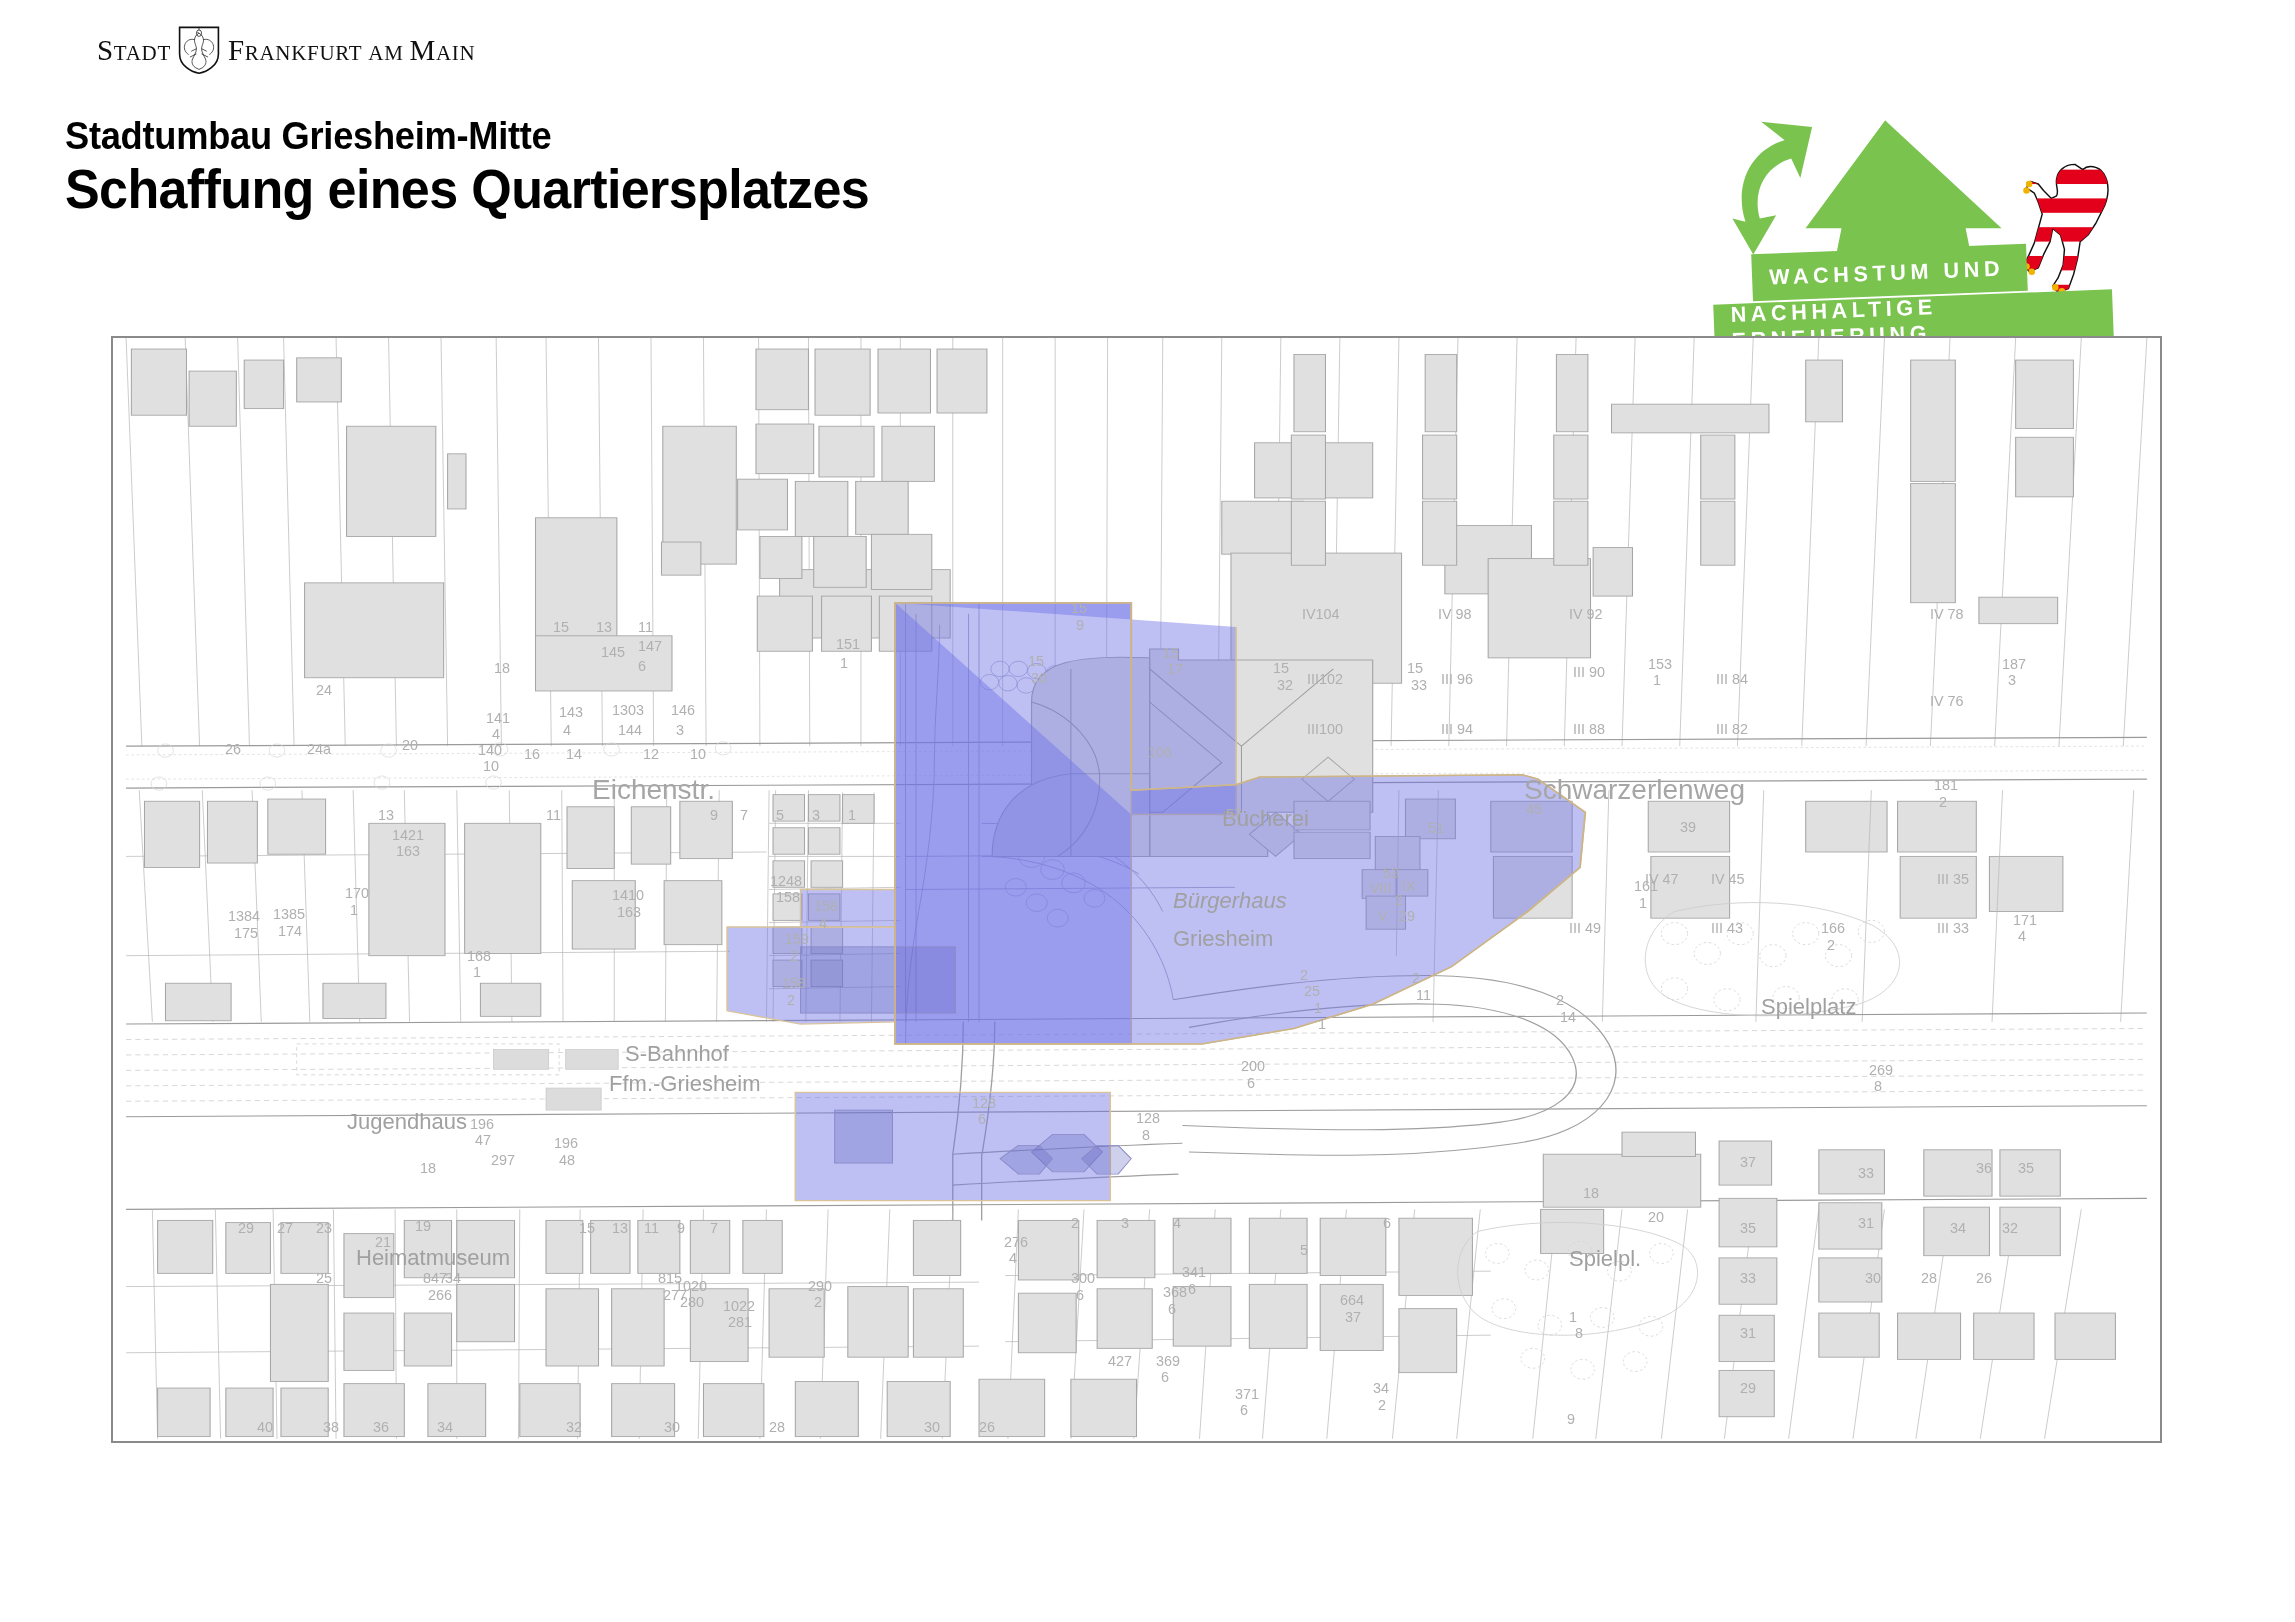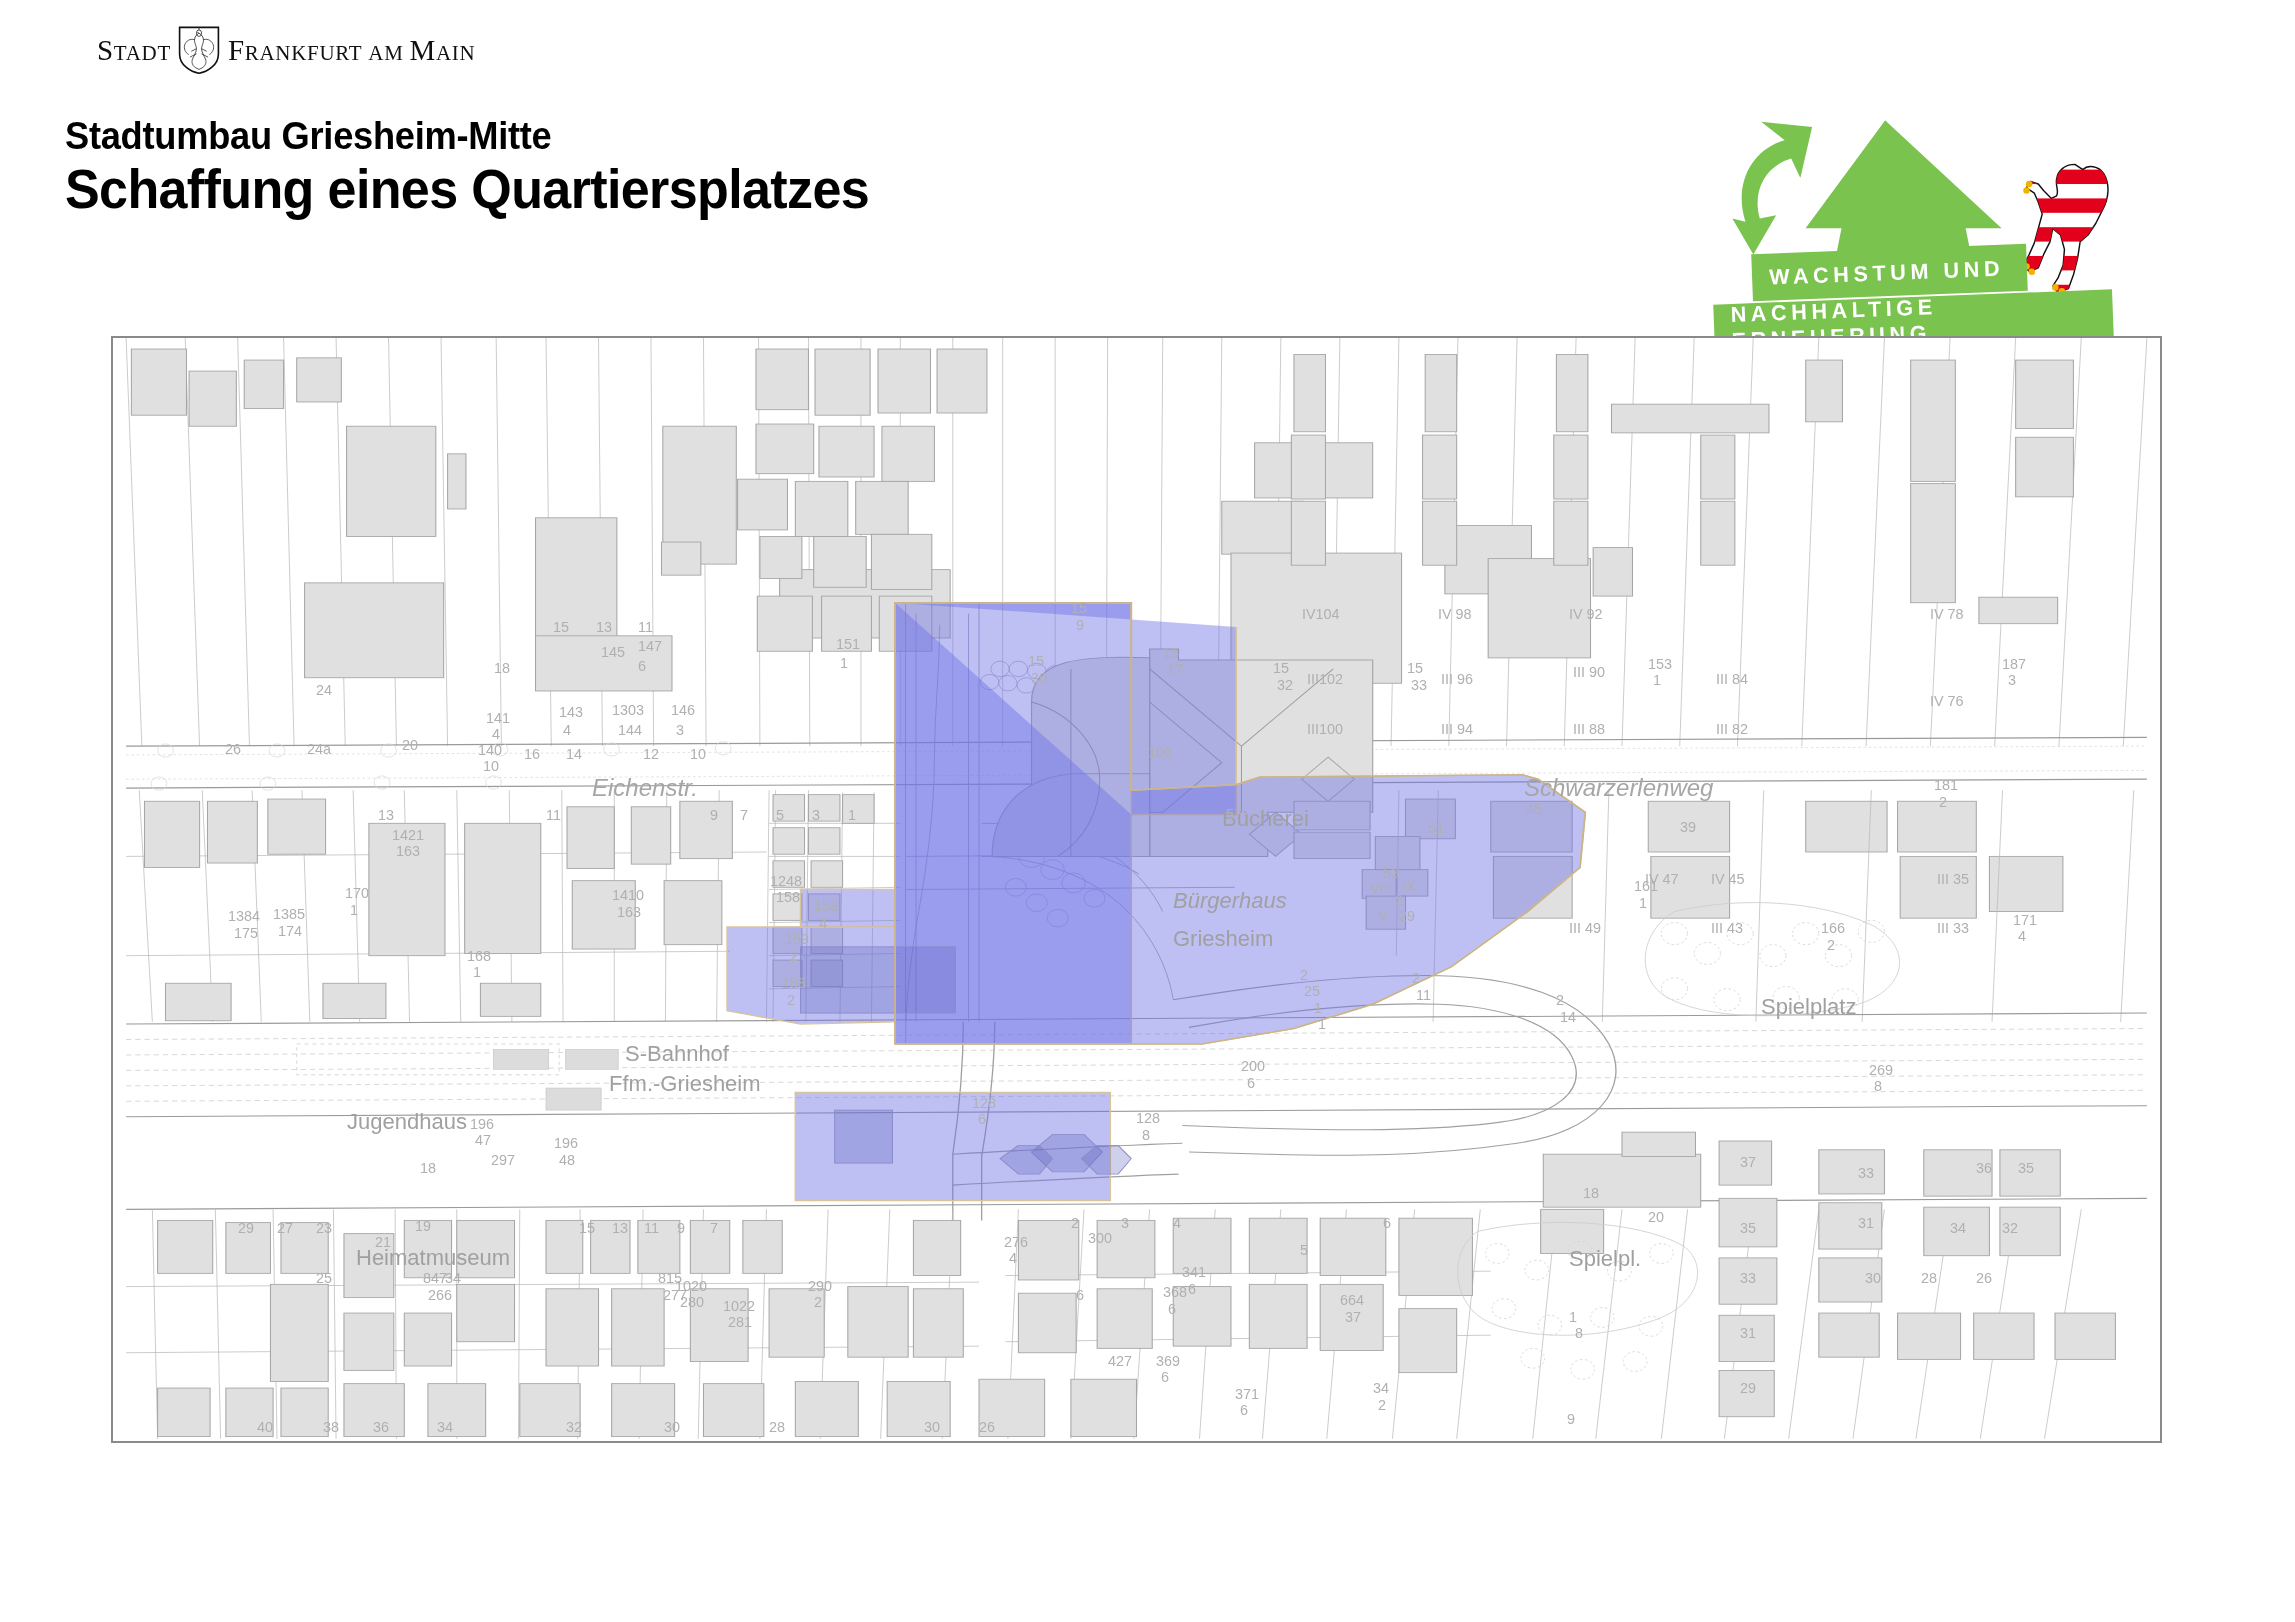--- a/index.html
+++ b/index.html
@@ -70,21 +70,21 @@
     overflow:hidden;
   }
   #map-canvas { position:absolute; inset:0; }
   #map-canvas svg { display:block; width:100%; height:100%; }
 
   .maplabel {
     position:absolute; color:#9a9a9a;
     font-family:"Liberation Sans", sans-serif;
     white-space:nowrap; pointer-events:none;
   }
-  .maplabel.street { font-style:italic; font-size:24px; color:#a6a6a6; }
+  .maplabel.street { font-size:28px; color:#a6a6a6; }
   .maplabel.place  { font-size:22px; color:#a0a0a0; }
   .maplabel.small  { font-size:14.4px; color:#b0b0b0; }
 
   
   #footer { position:absolute; left:0; top:1469px; width:100%; height:154px; }
 </style>
 </head>
 <body>
 
 <div id="header">
@@ -703,21 +703,21 @@
       <div class="maplabel small" style="left: 315px; top: 949px;">266</div>
       <div class="maplabel small" style="left: 695px; top: 940px;">290</div>
       <div class="maplabel small" style="left: 701px; top: 956px;">2</div>
       <div class="maplabel small" style="left: 891px; top: 896px;">276</div>
       <div class="maplabel small" style="left: 896px; top: 912px;">4</div>
       <div class="maplabel small" style="left: 958px; top: 877px;">2</div>
       <div class="maplabel small" style="left: 1008px; top: 877px;">3</div>
       <div class="maplabel small" style="left: 1060px; top: 877px;">4</div>
       <div class="maplabel small" style="left: 1270px; top: 877px;">6</div>
       <div class="maplabel small" style="left: 1187px; top: 904px;">5</div>
-      <div class="maplabel small" style="left: 958px; top: 892px; margin-left: 17px;">300</div>
+      <div class="maplabel small" style="left: 958px; top: 932px;">300</div>
       <div class="maplabel small" style="left: 963px; top: 949px;">6</div>
       <div class="maplabel small" style="left: 1069px; top: 926px;">341</div>
       <div class="maplabel small" style="left: 1075px; top: 943px;">6</div>
       <div class="maplabel small" style="left: 1050px; top: 946px;">368</div>
       <div class="maplabel small" style="left: 1055px; top: 963px;">6</div>
       <div class="maplabel small" style="left: 1227px; top: 954px;">664</div>
       <div class="maplabel small" style="left: 1232px; top: 971px;">37</div>
       <div class="maplabel small" style="left: 1470px; top: 847px;">18</div>
       <div class="maplabel small" style="left: 1535px; top: 871px;">20</div>
       <div class="maplabel small" style="left: 1456px; top: 971px;">1</div>

